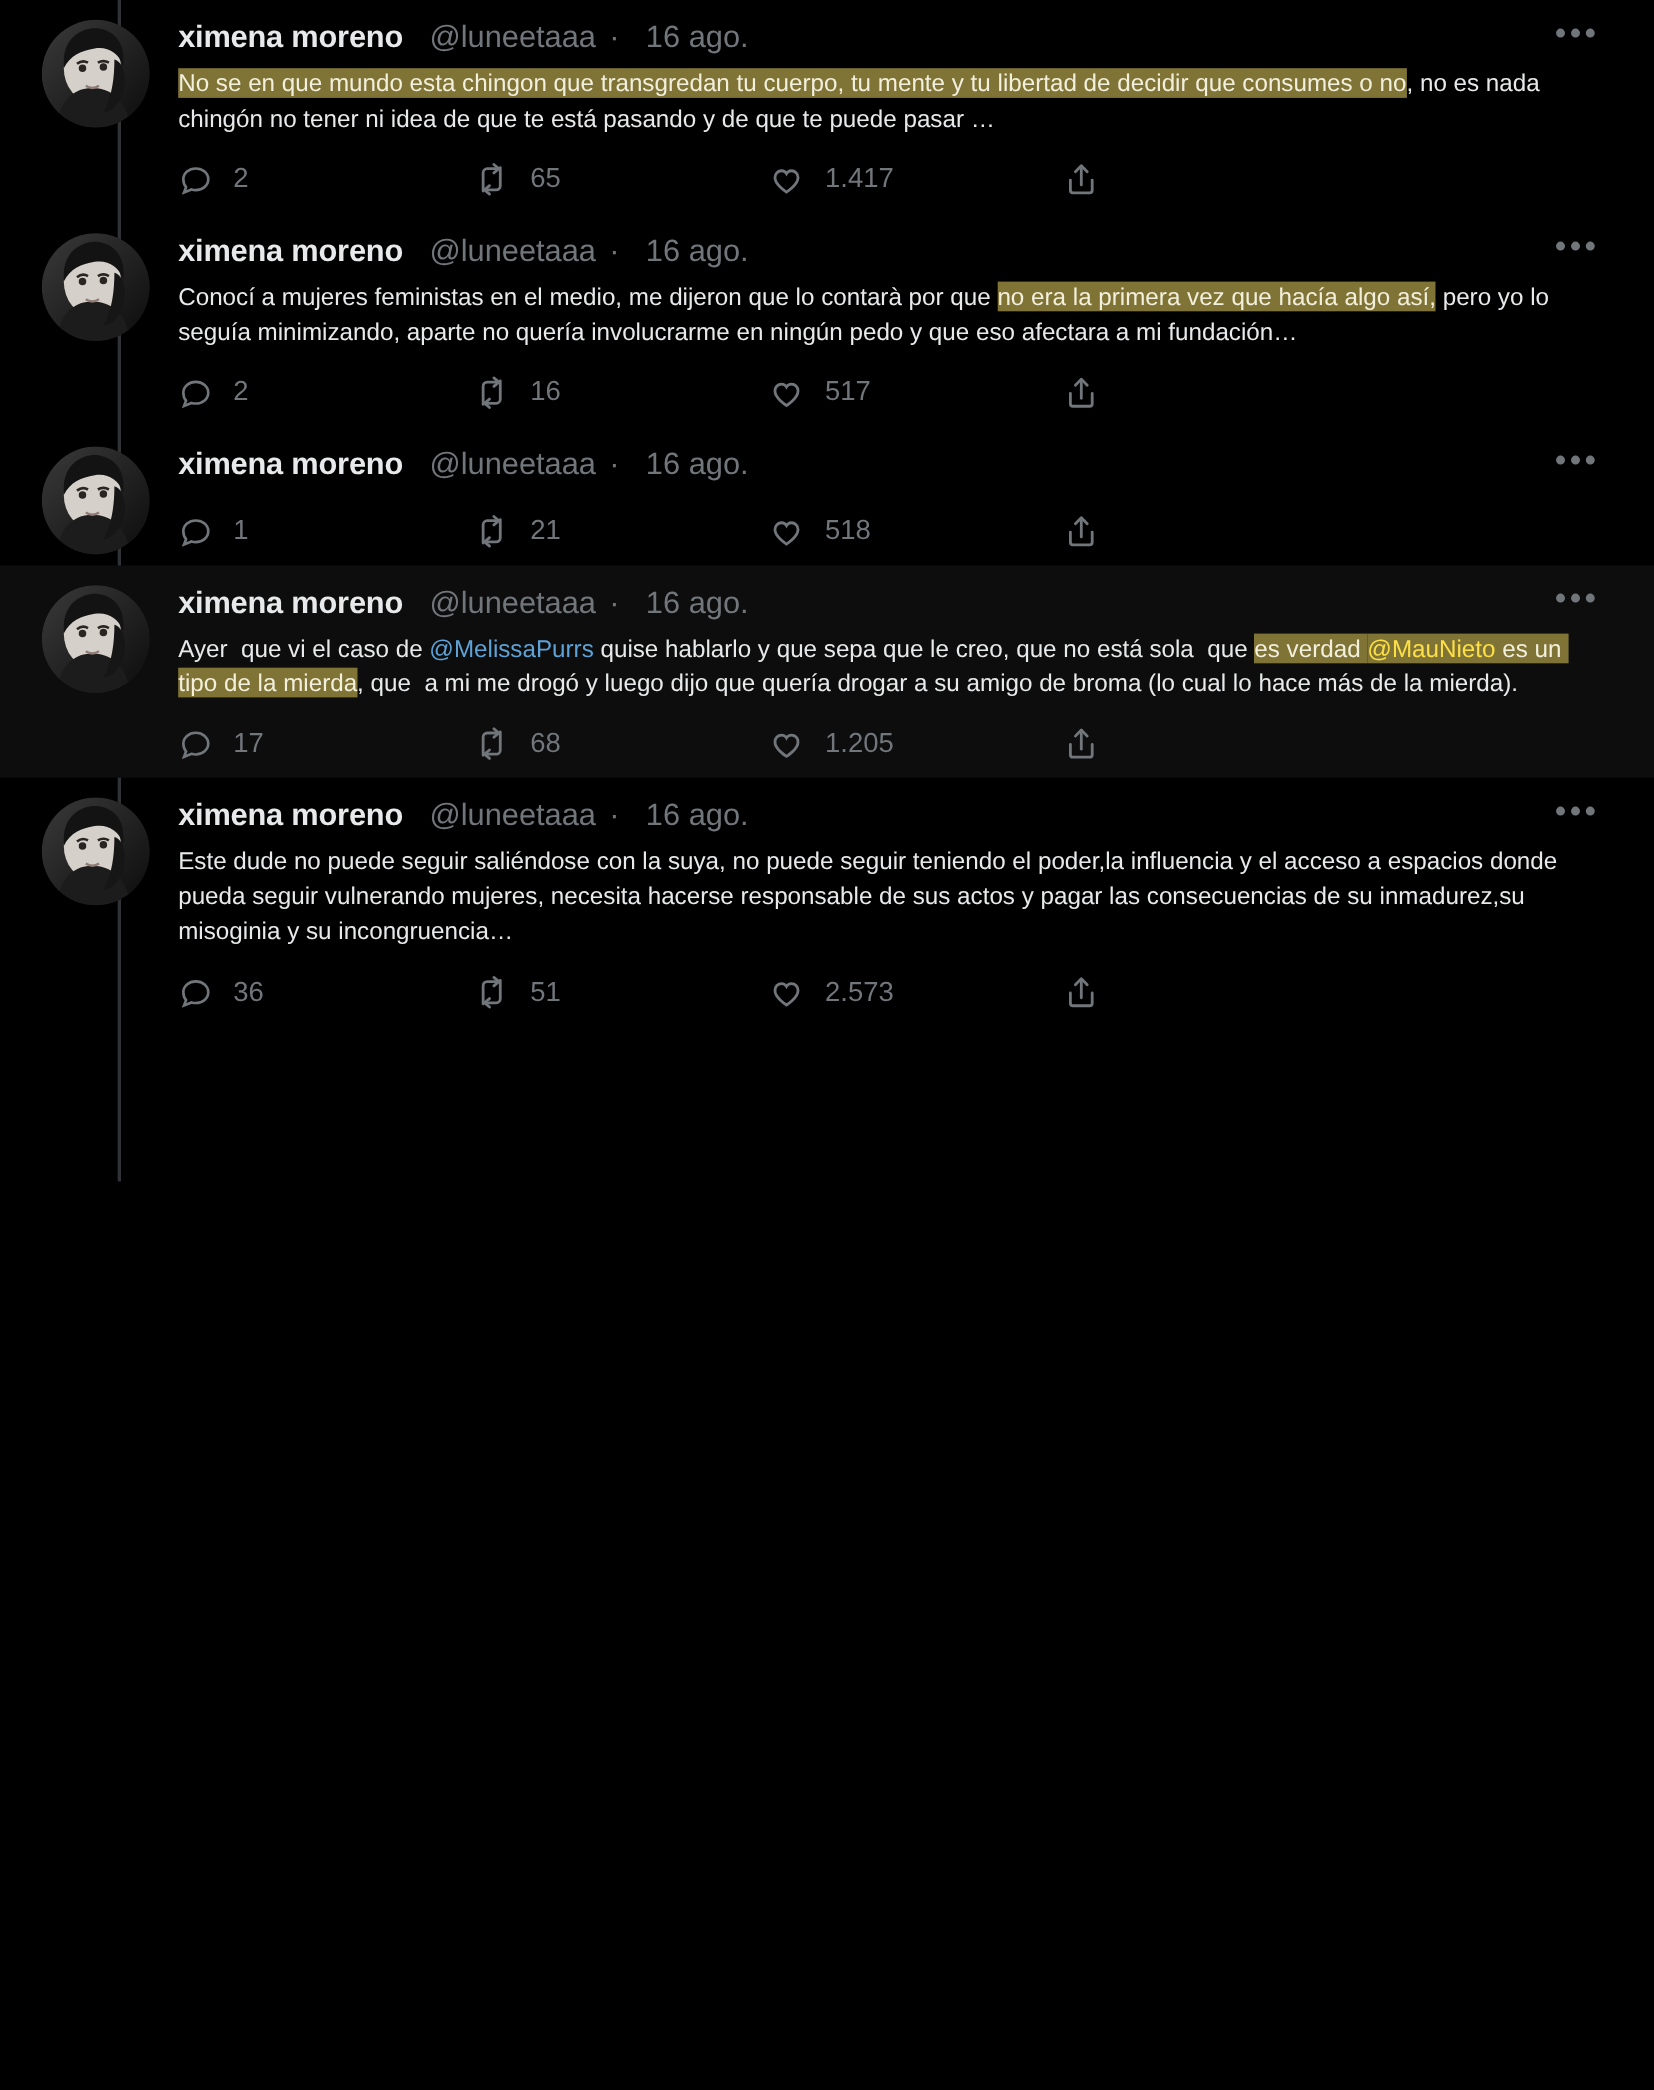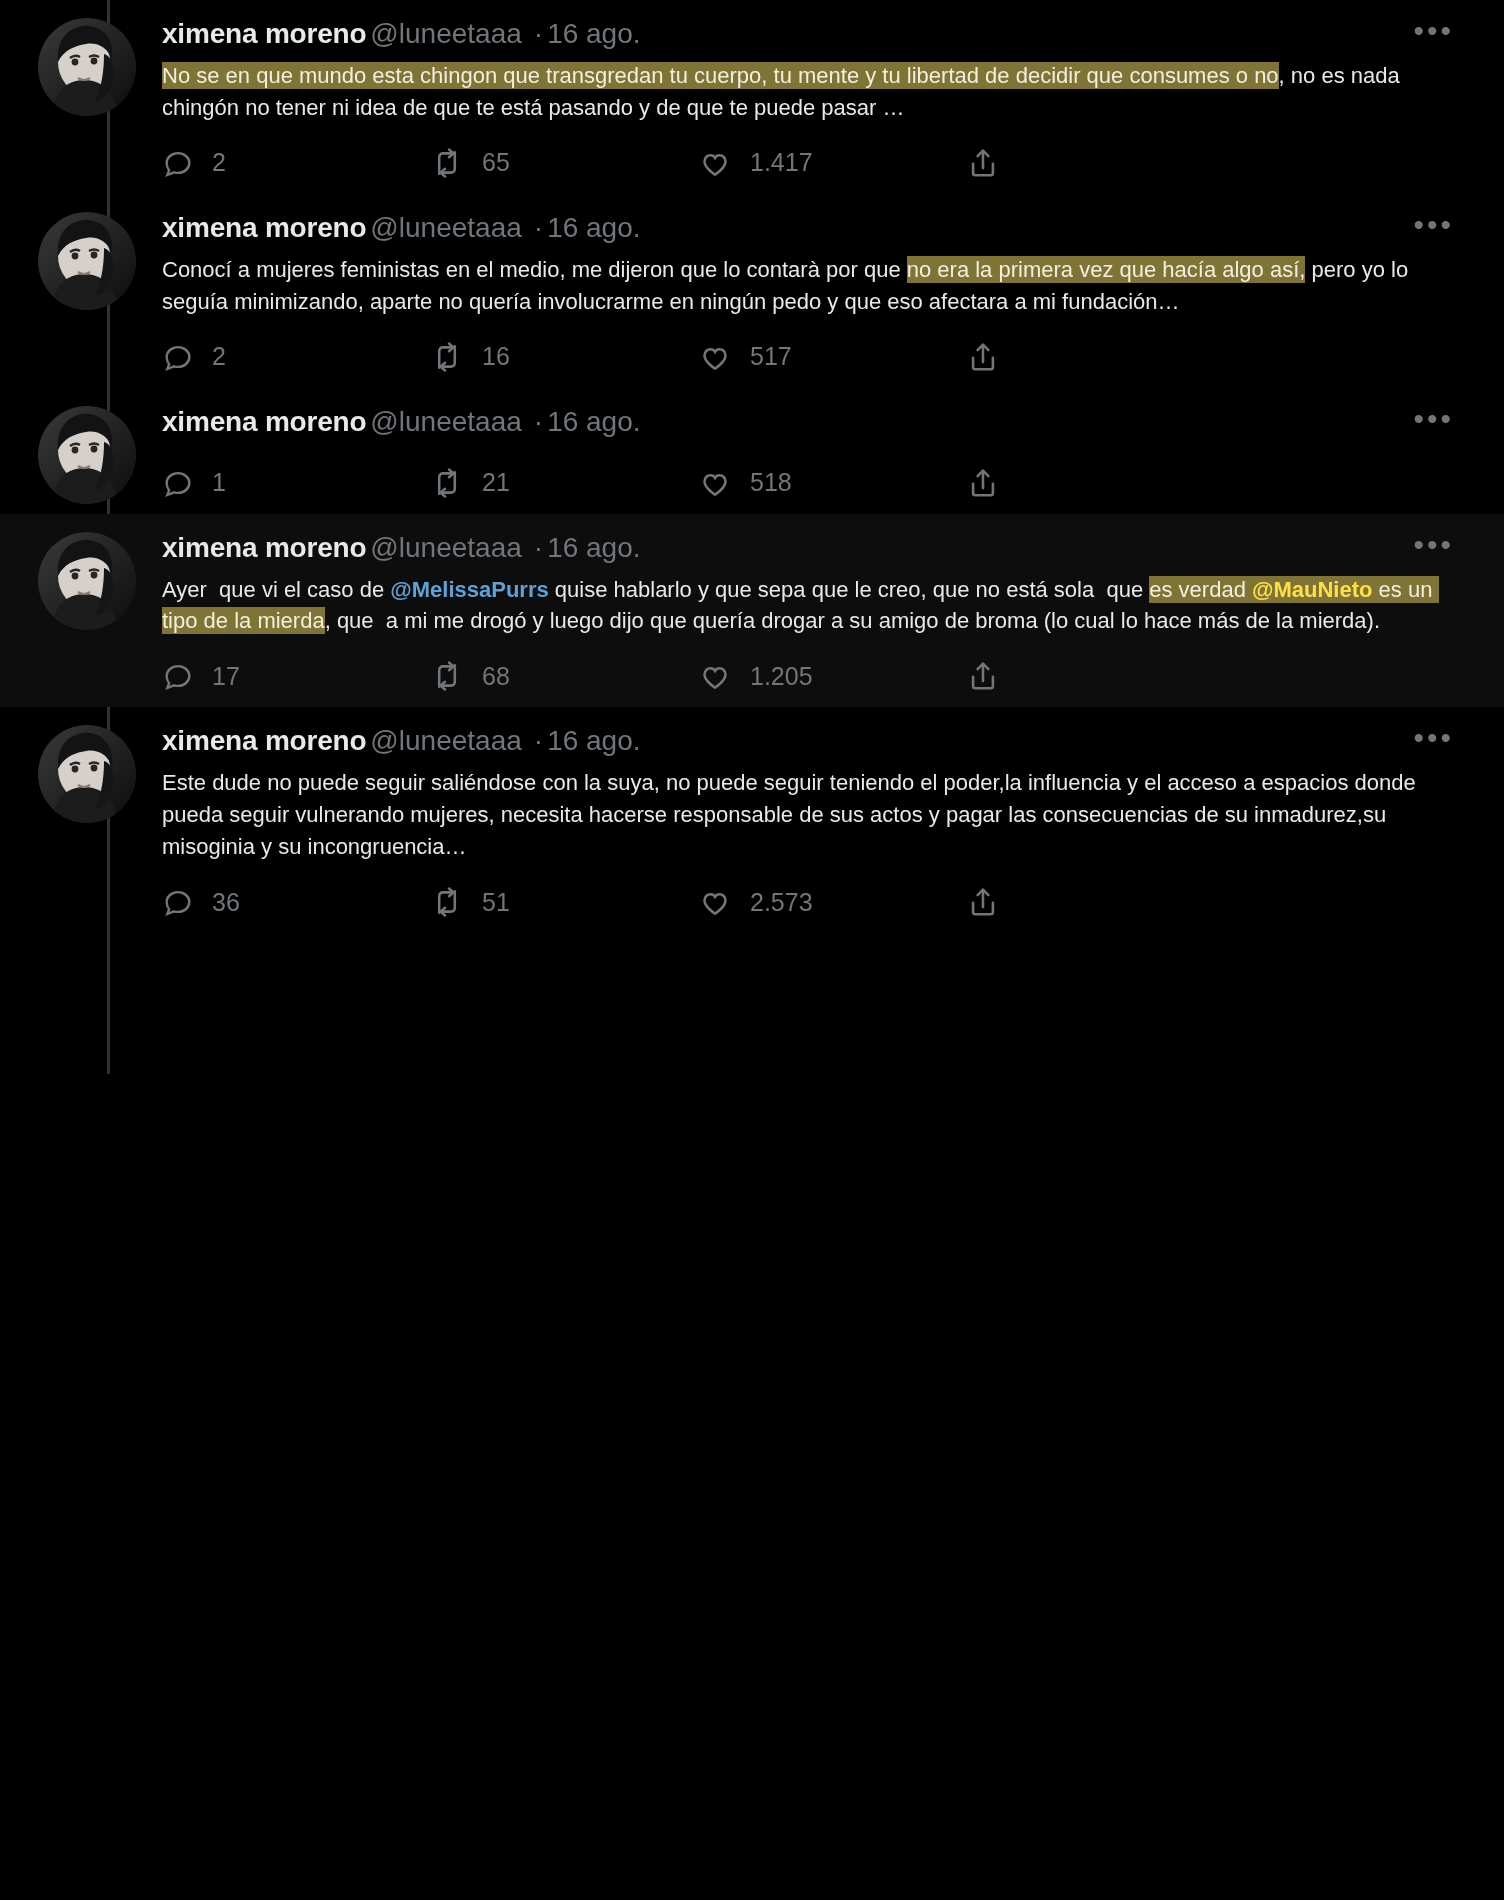--- a/index.html
+++ b/index.html
@@ -63,21 +63,21 @@
   }
   .name {
     font-weight: bold;
     font-size: 28px;
     color: #e7e9ea;
     letter-spacing: -0.2px;
   }
   .handle, .dot, .date {
     font-size: 28px;
     color: #71767b;
-    margin-left: 4px;
+    margin-left: 24px;
   }
   .dot { margin-left: 12px; }
   .more {
     position: absolute;
     right: -10px;
     top: 2px;
     color: #71767b;
     font-size: 30px;
     letter-spacing: 3px;
     line-height: 22px;
@@ -93,21 +93,20 @@
   }
   .hl {
     background: #7f7436;
     color: #f2efdd;
     box-decoration-break: clone;
     -webkit-box-decoration-break: clone;
     padding: 1px 0;
   }
   .mention {
     color: #5da3d8;
-    font-weight: bold;
   }
   .hl .mention {
     color: #fde047;
   }
   .actions {
     display: flex;
     align-items: center;
     margin-top: 22px;
     margin-bottom: 8px;
     color: #71767b;

